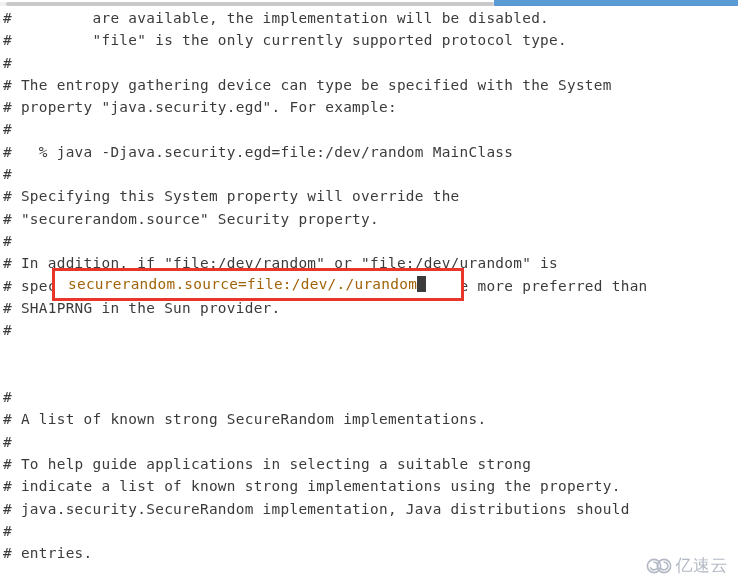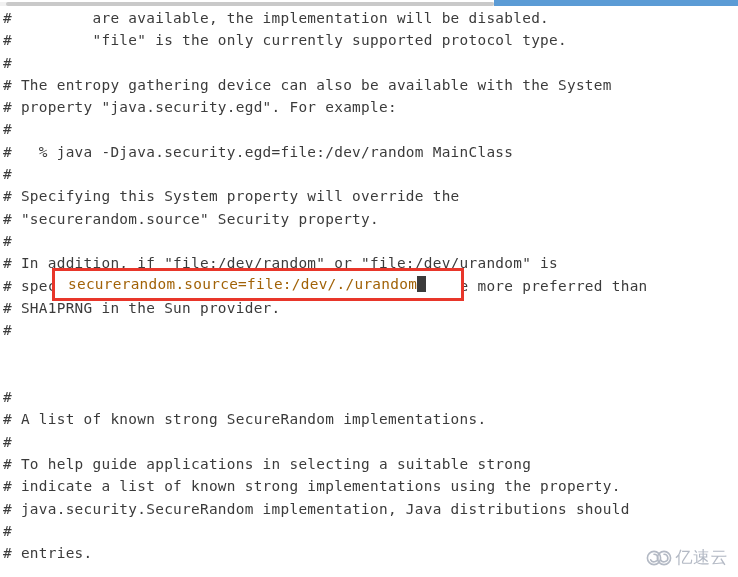--- a/index.html
+++ b/index.html
@@ -101,21 +101,21 @@
     width: 9px;
     height: 16px;
     background: #3b3b3b;
     vertical-align: -3px;
   }
 
   
   .watermark {
     position: absolute;
     right: 10px;
-    bottom: 8px;
+    bottom: 0;
     display: flex;
     align-items: center;
     gap: 4px;
     opacity: 0.75;
     z-index: 9;
     pointer-events: none;
   }
   .watermark-text {
     font-family: "DejaVu Sans", "Liberation Sans", sans-serif;
     font-size: 17px;
@@ -130,21 +130,21 @@
 <div class="scroll-strip">
   <div class="scroll-track"></div>
   <div class="scroll-thumb-gray"></div>
   <div class="scroll-thumb-blue"></div>
 </div>
 
 <div class="code-area" id="code-area">
     <div class="code-line">#         are available, the implementation will be disabled.</div>
     <div class="code-line">#         "file" is the only currently supported protocol type.</div>
     <div class="code-line">#</div>
-    <div class="code-line"># The entropy gathering device can also be available with the System</div>
+    <div class="code-line"># The entropy gathering device can type be specified with the System</div>
     <div class="code-line"># property "java.security.egd". For example:</div>
     <div class="code-line">#</div>
     <div class="code-line">#   % java -Djava.security.egd=file:/dev/random MainClass</div>
     <div class="code-line">#</div>
     <div class="code-line"># Specifying this System property will override the</div>
     <div class="code-line"># "securerandom.source" Security property.</div>
     <div class="code-line">#</div>
     <div class="code-line"># In addition, if "file:/dev/random" or "file:/dev/urandom" is</div>
     <div class="code-line"># specified, the "NativePRNG" implementation will be more preferred than</div>
     <div class="code-line"># SHA1PRNG in the Sun provider.</div>

